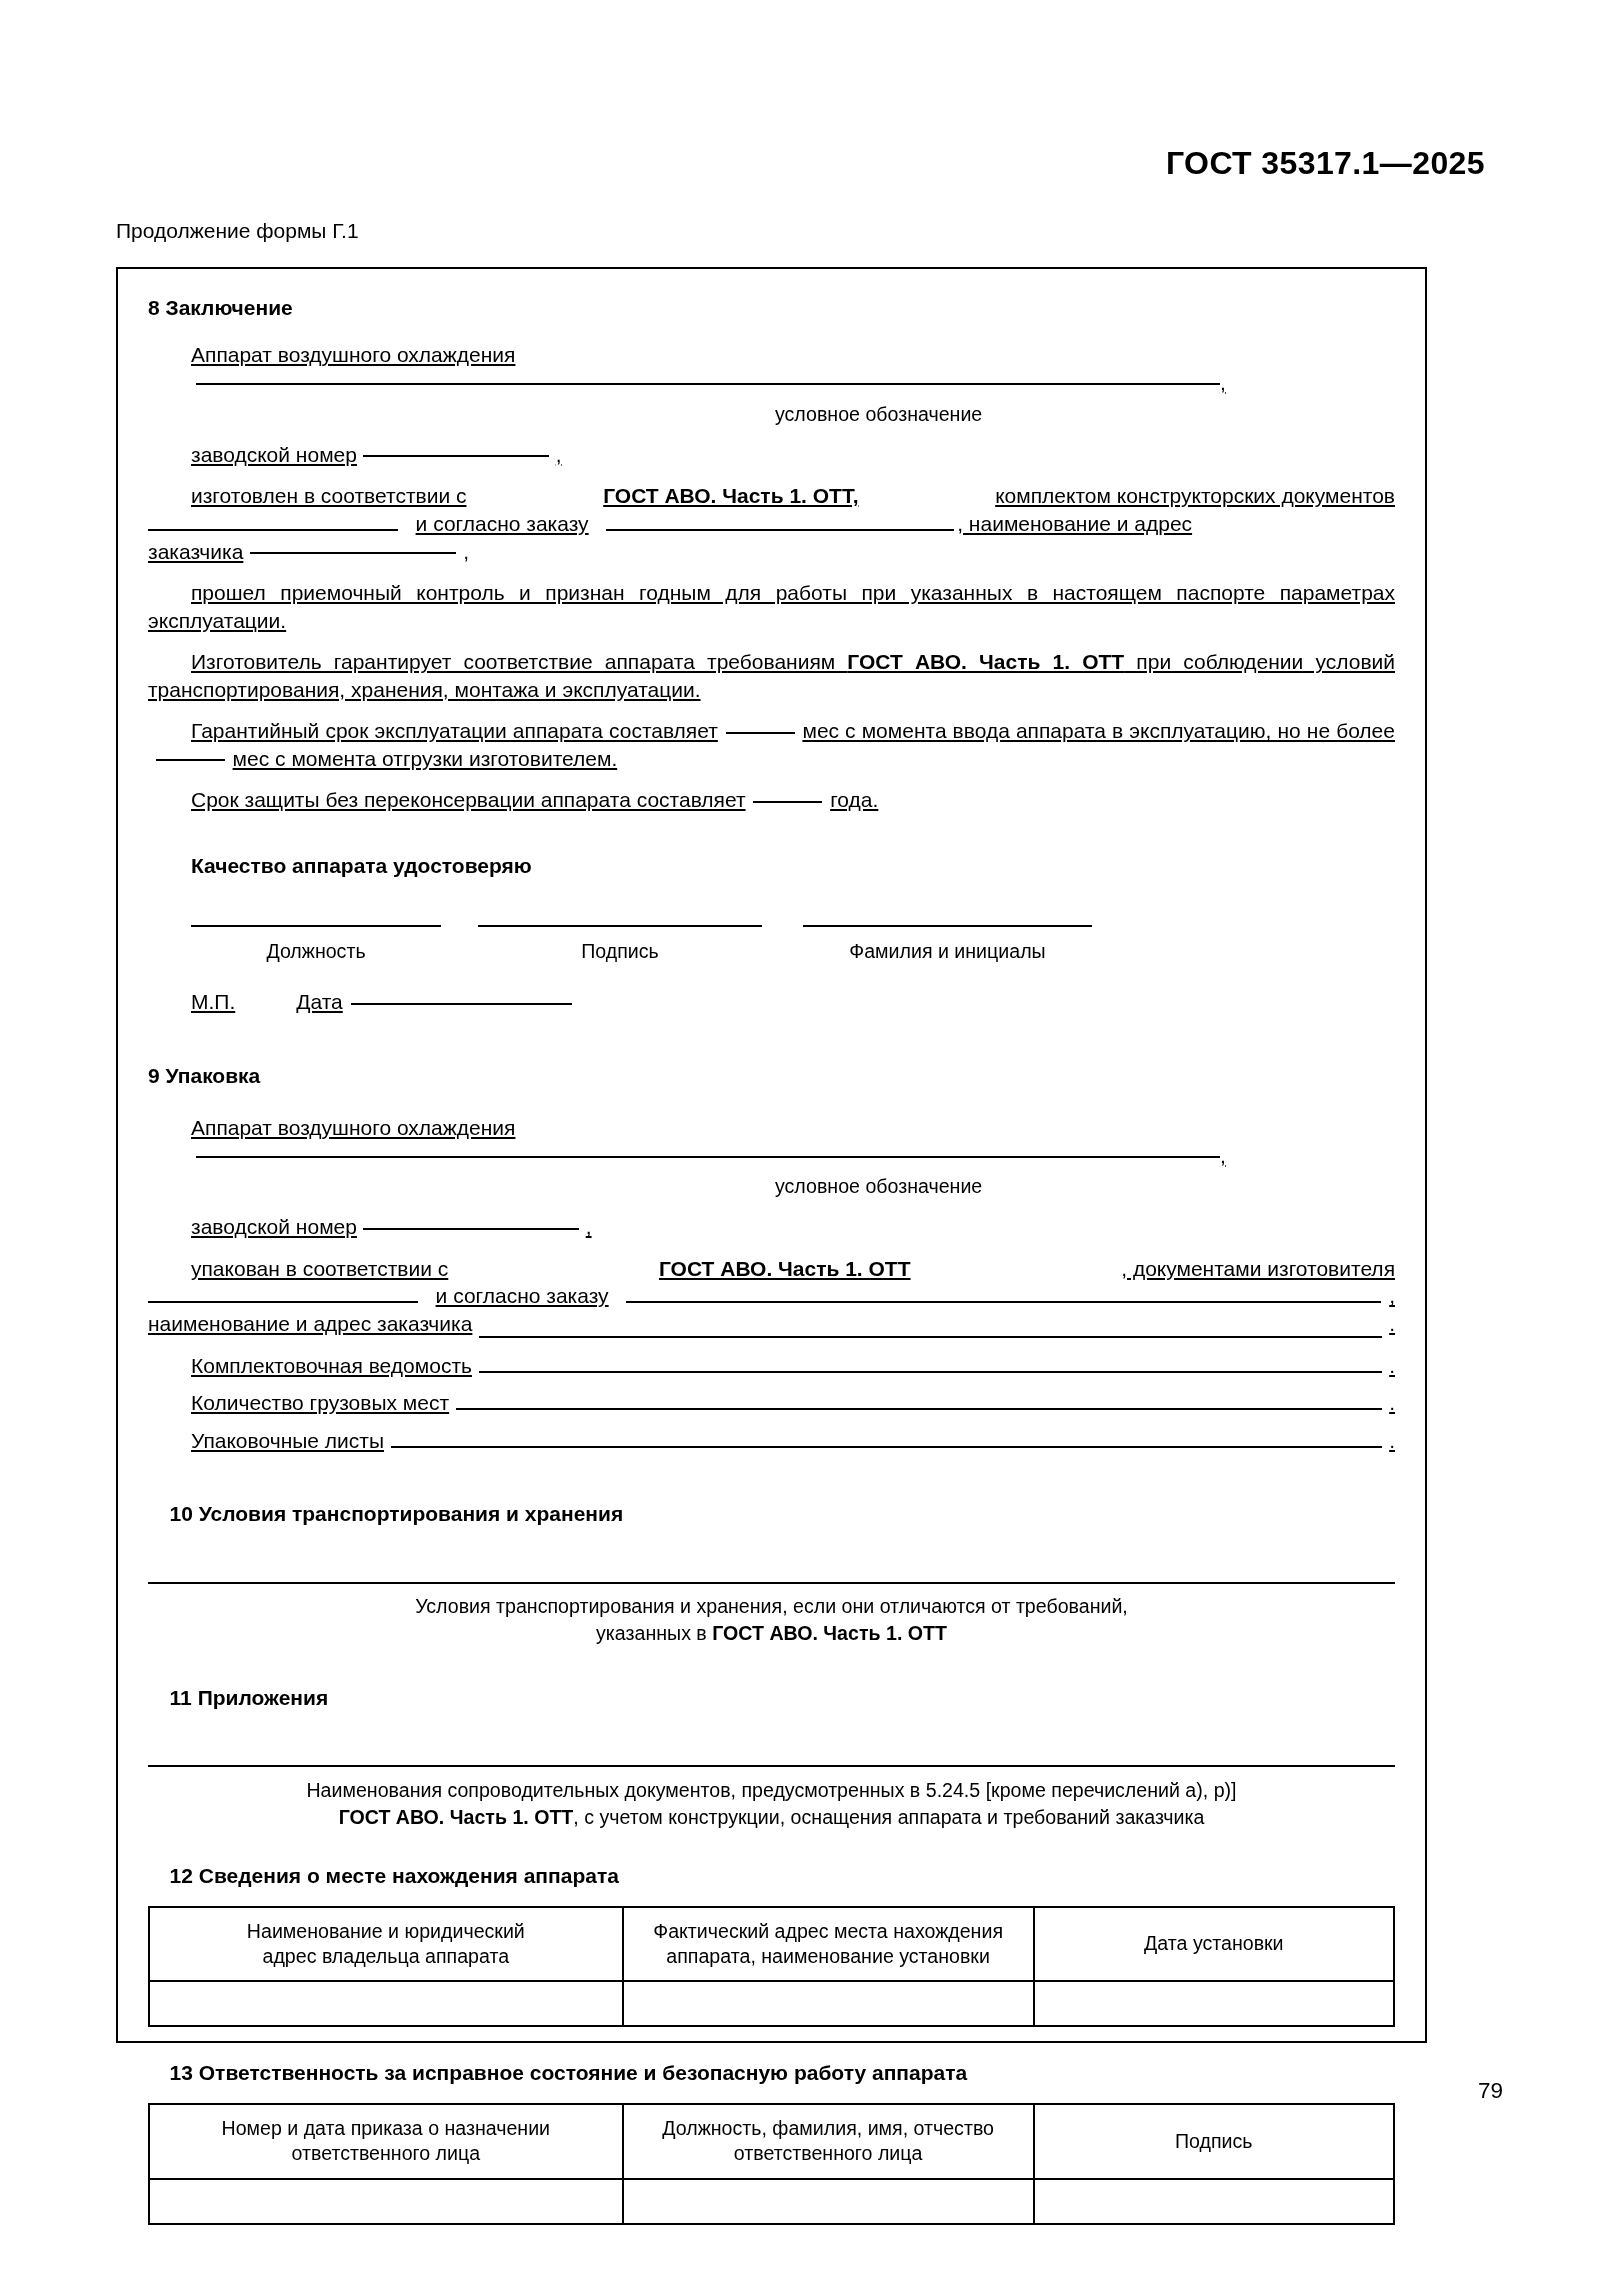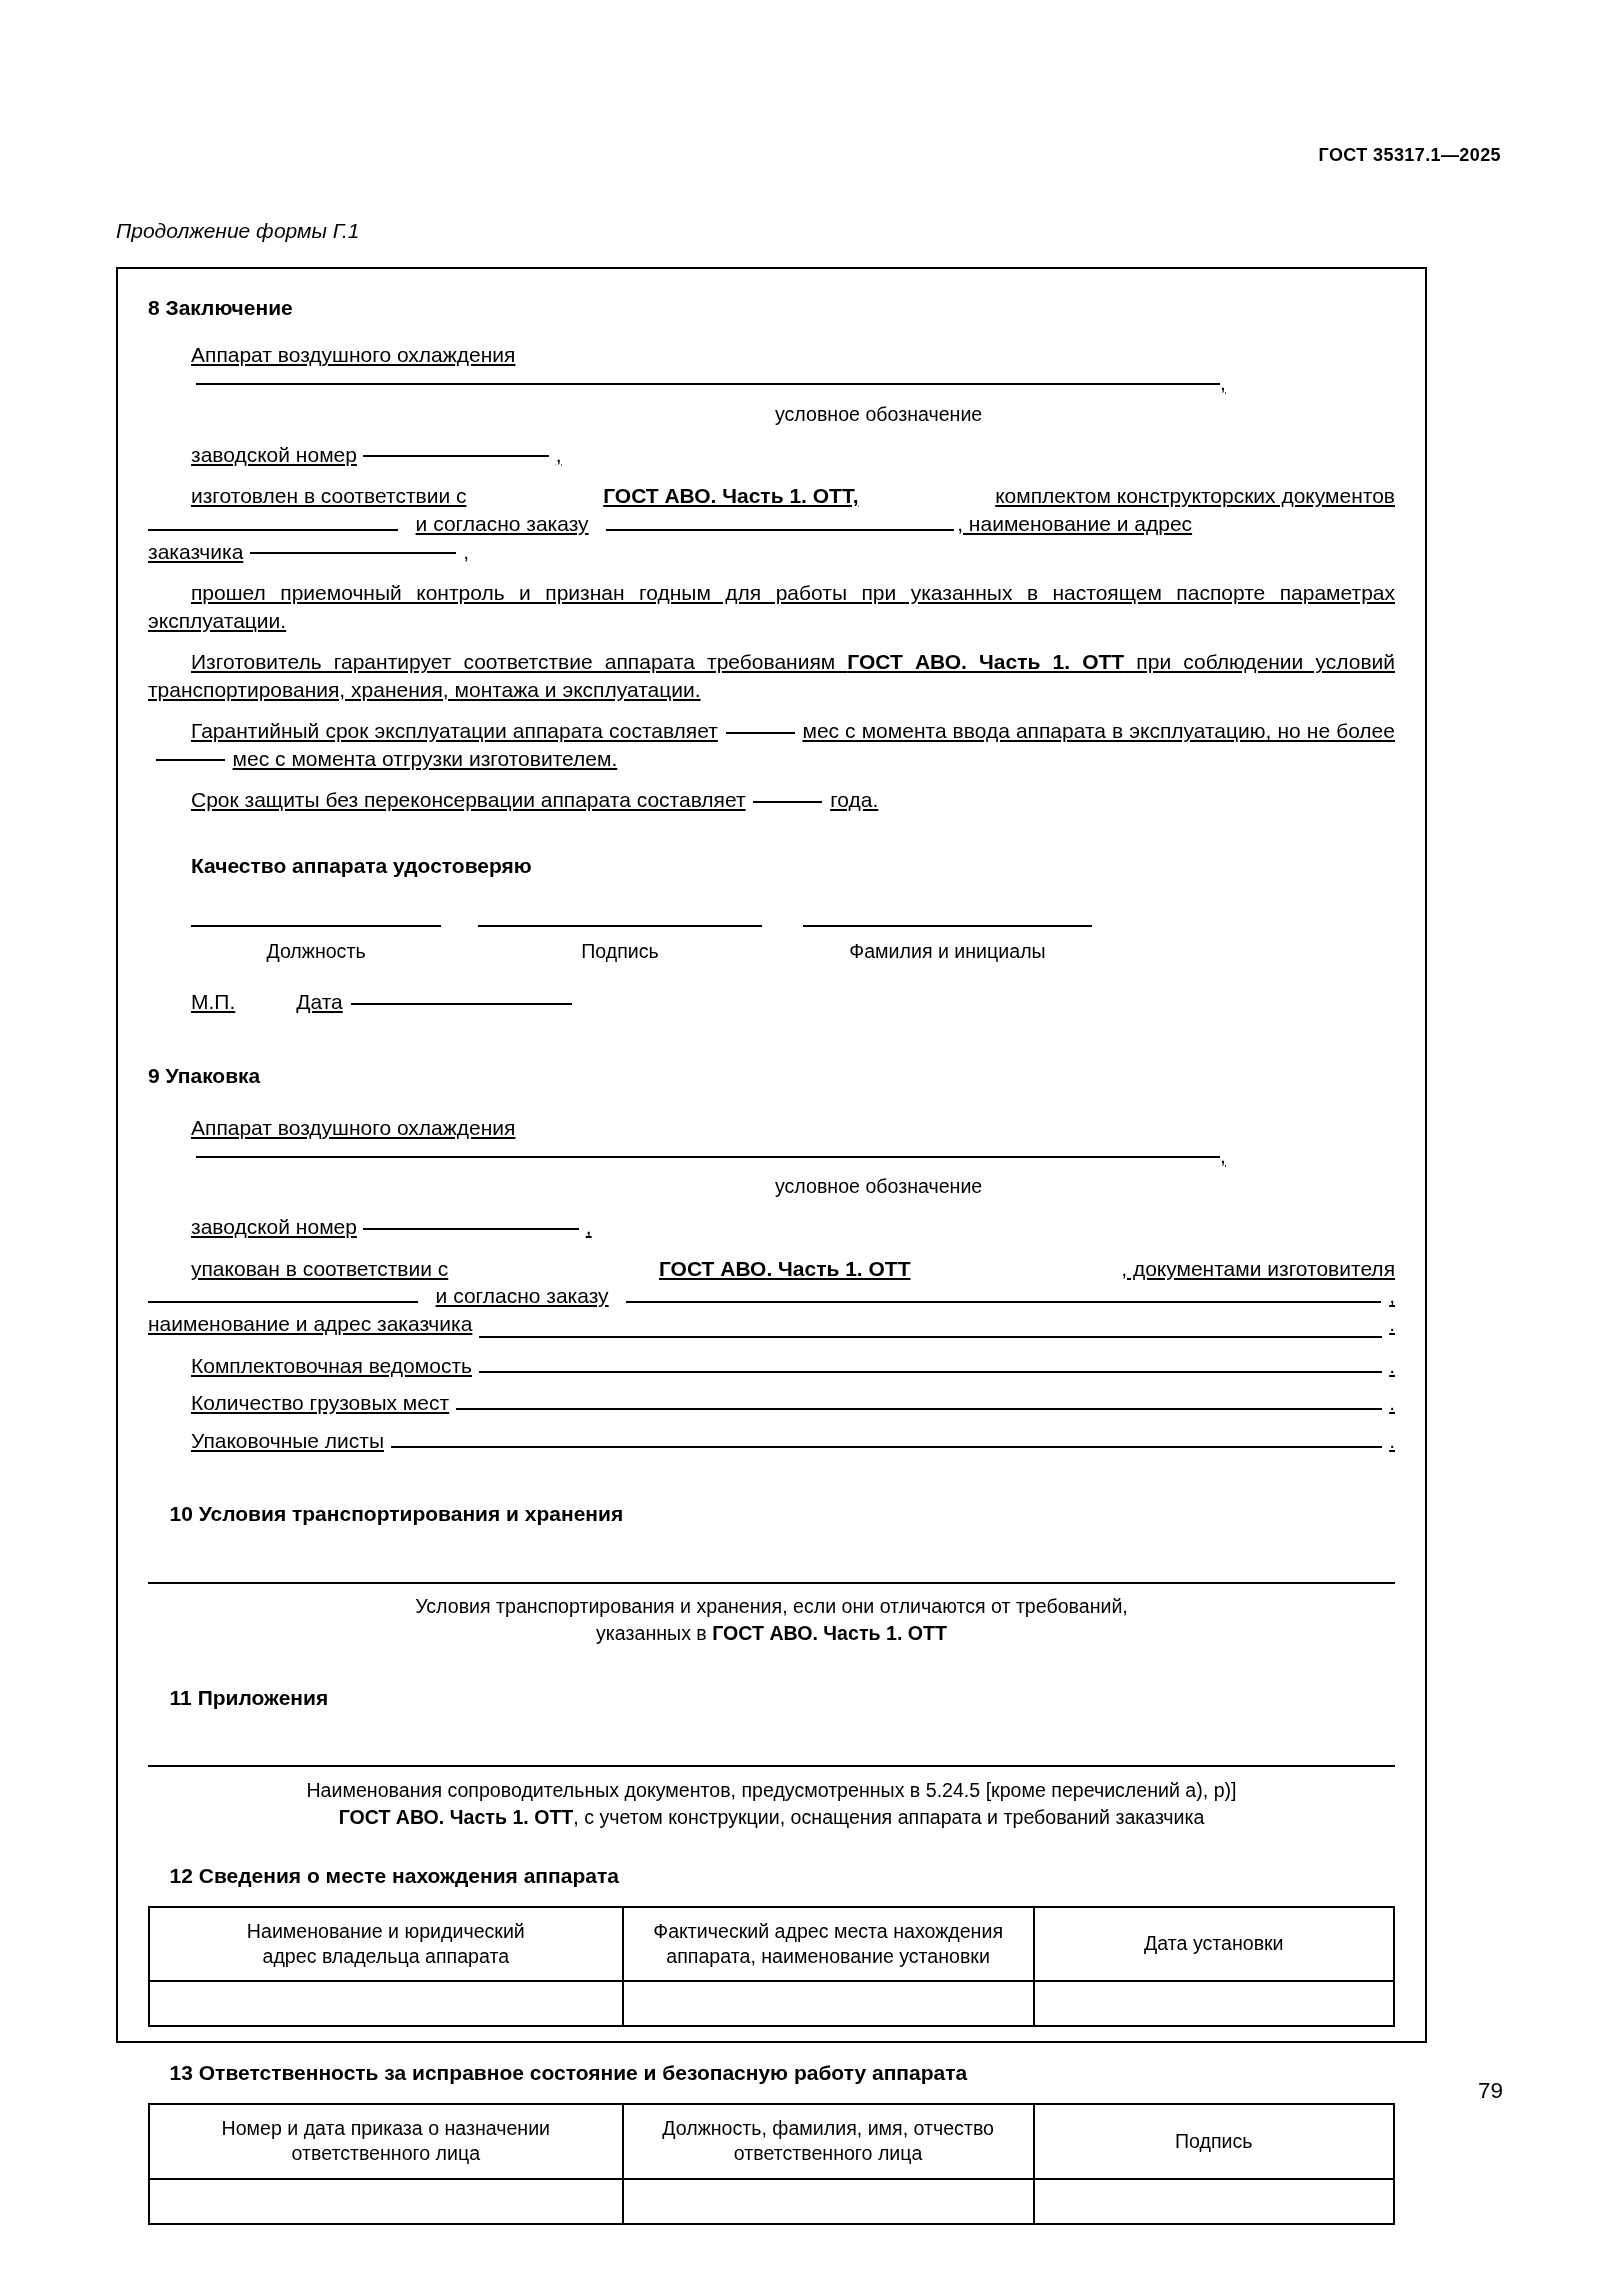--- a/index.html
+++ b/index.html
@@ -17,34 +17,33 @@
   }
   .page {
     position: absolute;
     inset: 0;
   }
 
   
   .doc-header {
     position: absolute;
     top: 145px;
-    right: 120px;
-    font-size: 18px;
+    right: 136px;
+    font-size: 32px;
     font-weight: bold;
     letter-spacing: 0.4px;
     white-space: nowrap;
   }
 
   
   .form-caption {
     position: absolute;
     top: 219px;
     left: 116px;
     font-size: 21px;
-    font-style: italic;
     white-space: nowrap;
   }
 
   
   .frame {
     position: absolute;
     left: 116px;
     top: 267px;
     width: 1311px;
     height: 1776px;

